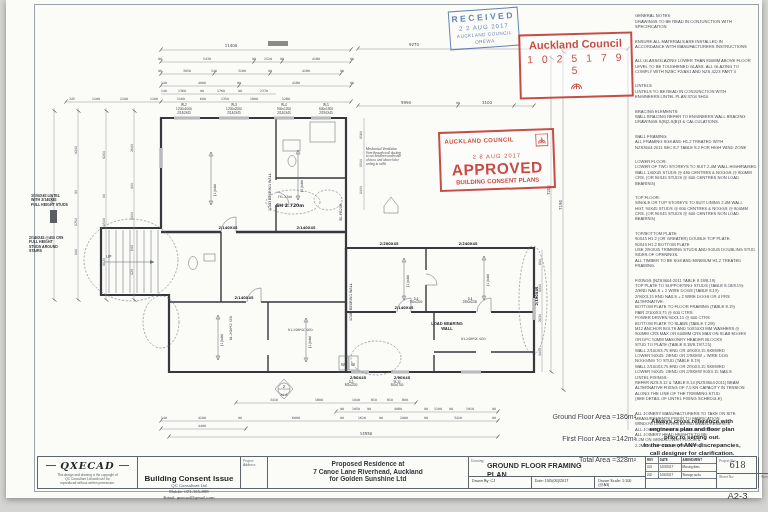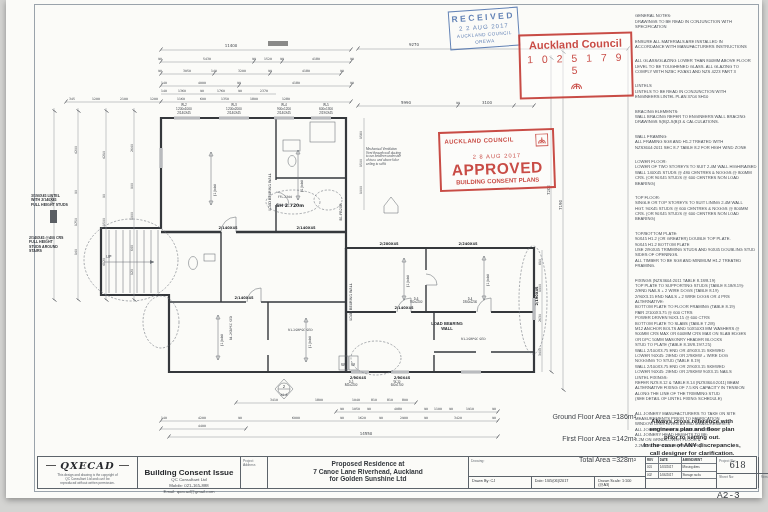--- a/index.html
+++ b/index.html
@@ -42,39 +42,39 @@
   
   #tb{position:absolute;left:31px;top:456px;width:720px;height:33px;border:1px solid #5d646b;box-sizing:border-box;color:#34383d}
   .cell{position:absolute;top:0;height:100%;border-left:.8px solid #5d646b;box-sizing:border-box}
   #tb .lab{font-size:3.4px;color:#6a7077}
   #logo-cell{left:0;width:99px;border-left:none;text-align:center}
   #logo-line{display:flex;align-items:center;margin:3px 8px 0}
   #logo-line .rule{flex:1;height:.8px;background:#555}
   #logo-text{font-family:"DejaVu Serif",serif;font-style:italic;font-weight:bold;font-size:10px;letter-spacing:1px;padding:0 4px;color:#26282c}
   #copyright{font-size:3.2px;line-height:1.25;margin-top:2px;white-space:pre-line;color:#565c63}
   #issue-cell{left:99px;width:103px;text-align:center}
-  #issue-title{font-size:8px;font-weight:bold;margin-top:11px;color:#26282c}
+  #issue-title{font-size:8px;font-weight:bold;margin-top:17px;color:#26282c}
   #issue-cell .l{font-size:4.3px;line-height:1.35;color:#4b5056}
   #addrlab-cell{left:202px;width:27px;font-size:3.4px;padding:2px;color:#6a7077;white-space:pre-line}
   #addr-cell{left:229px;width:201px;text-align:center}
   #addr-cell .a1{font-size:6.6px;font-weight:bold;margin-top:3px}
   #addr-cell .a2{font-size:6.6px;font-weight:bold;margin-top:1px}
   #drawing-cell{left:430px;width:177px}
   #dr-title{font-size:7.2px;font-weight:bold;margin:4px 0 0 18px;line-height:1.25;white-space:pre-line;color:#2b2e33}
   #dr-bottom{position:absolute;left:0;bottom:0;width:100%;height:11px;border-top:.8px solid #5d646b;display:flex}
   #dr-bottom div{font-size:3.8px;padding:2px 3px;border-left:.8px solid #5d646b;box-sizing:border-box}
   #dr-bottom div:first-child{border-left:none}
   #rev-cell{left:607px;width:71px;font-size:3px}
   .revrow{display:flex;border-bottom:.6px solid #777d84;height:6.4px;line-height:6.4px}
   .revrow span{border-right:.6px solid #777d84;box-sizing:border-box;padding-left:1px;overflow:hidden;white-space:nowrap}
   .rc1{width:13px}.rc2{width:23px}.rc3{width:35px;border-right:none!important}
   #right-cell{left:678px;width:42px;border-left:.8px solid #5d646b}
   #ver-cell{left:720px;width:31px}
   #pn{font-size:8.5px;font-family:"DejaVu Serif",serif;text-align:center;margin-top:3px}
-  #sn{font-size:9.5px;font-family:Liberation Mono, monospace;margin-top:1px}
+  #sn{font-size:9.5px;font-family:Liberation Sans, sans-serif;text-align:center;margin-top:1px}
   #vn{font-size:6.5px;font-family:"DejaVu Serif",serif;text-align:center;margin-top:3px}
   .split{position:absolute;left:0;top:16px;width:100%;border-top:.8px solid #5d646b}
 </style>
 </head>
 <body>
 
 <div id="paper">
 <div id="frame"></div>
 
 <svg width="768" height="512" viewBox="0 0 768 512" style="position:absolute;left:0;top:0">
@@ -430,20 +430,22 @@
   </div>
   <div class="cell" id="addrlab-cell">Project
 Address</div>
   <div class="cell" id="addr-cell">
     <div class="a1">Proposed Residence at</div>
     <div class="a2" style="white-space:pre-line">7 Canoe Lane Riverhead, Auckland
 for Golden Sunshine Ltd</div>
   </div>
   <div class="cell" id="drawing-cell">
     <span class="lab" style="position:absolute;left:2px;top:2px">Drawing:</span>
+    <div id="dr-title">GROUND FLOOR FRAMING
+PLAN</div>
     <div id="dr-bottom">
       <div style="width:62px">Drawn By:  CJ</div>
       <div style="width:64px">Date:  1/05(06)/2017</div>
       <div style="width:51px">Drawn Scale:  1:100 (@A3)</div>
     </div>
   </div>
   <div class="cell" id="rev-cell">
     <div class="revrow" style="font-weight:bold">
       <span class="rc1">REV</span>
       <span class="rc2">DATE</span>

